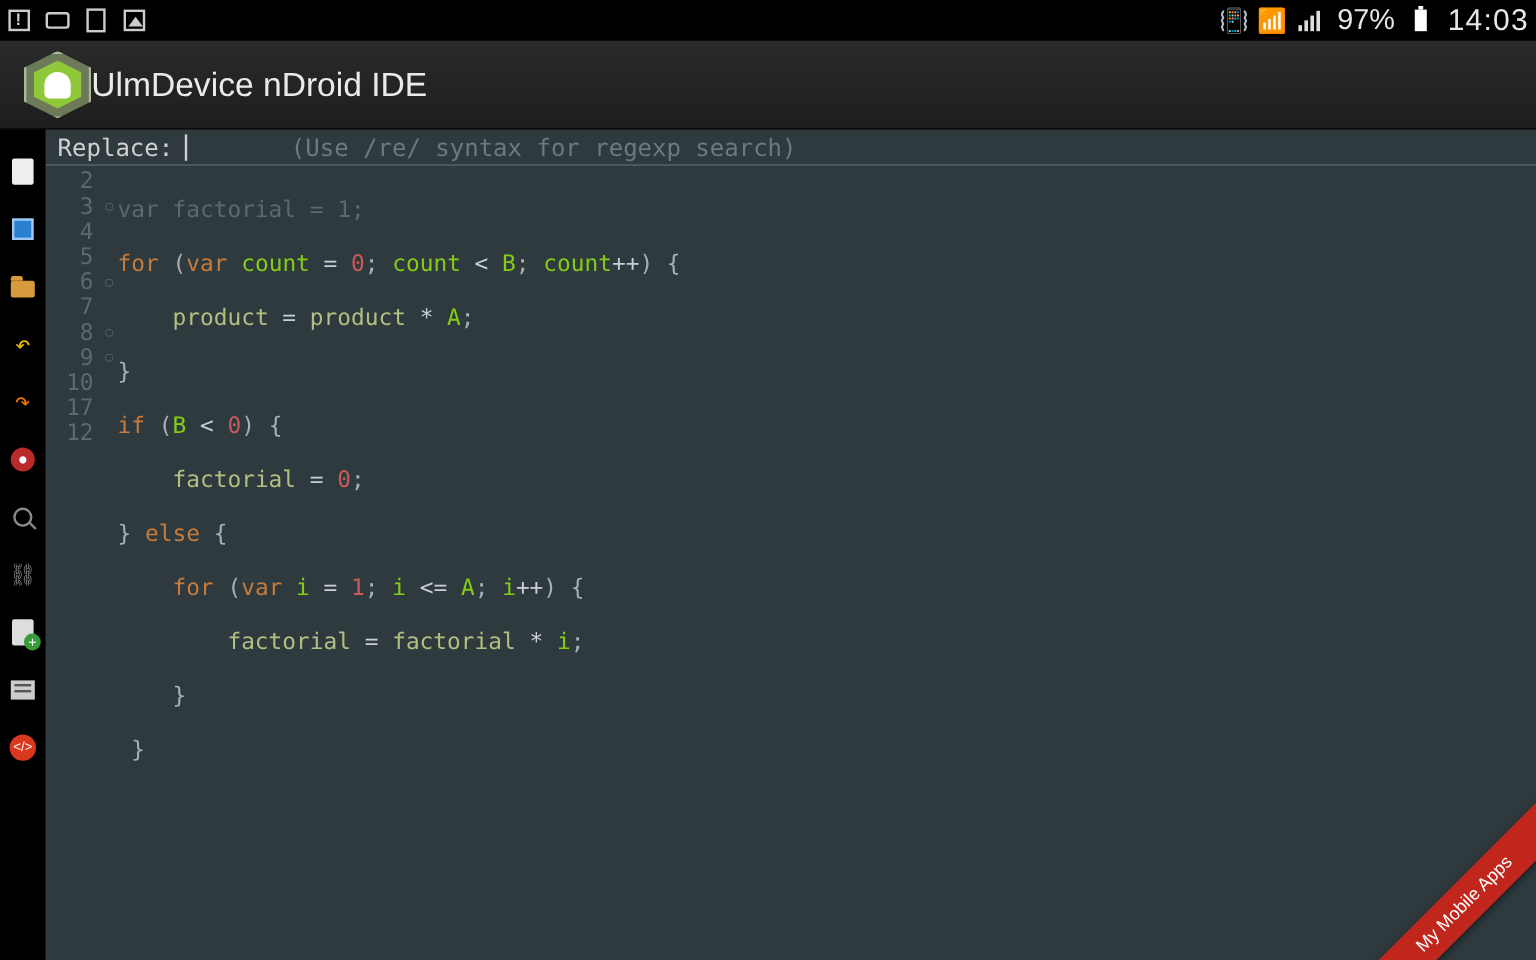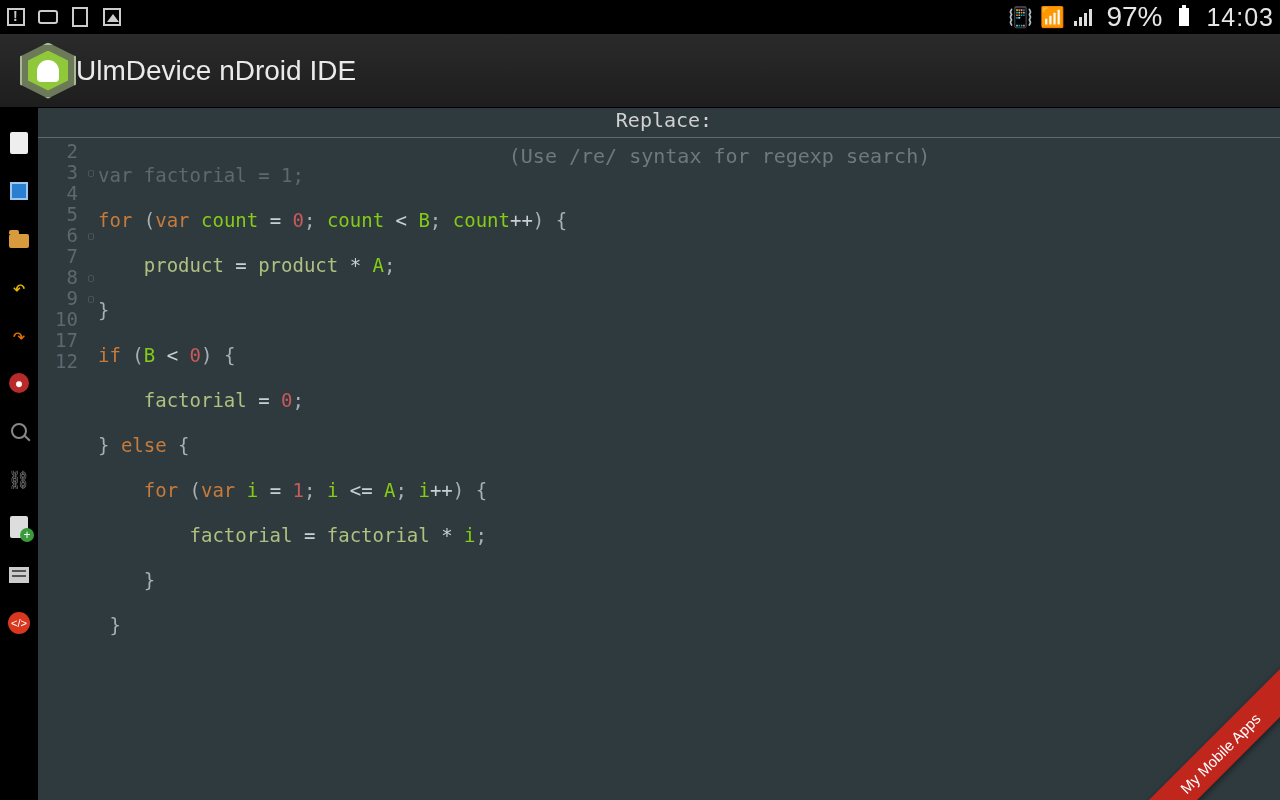--- a/index.html
+++ b/index.html
@@ -4,21 +4,21 @@
 <style>
   * { margin:0; padding:0; box-sizing:border-box; }
   html,body { width:1280px; height:800px; background:#000; font-family:"DejaVu Sans Mono","Consolas",monospace; overflow:hidden; }
   .screen { width:1280px; height:800px; background:#1a1a1a; position:relative; }
 
   
   .statusbar { height:34px; background:#000; color:#e6e6e6; display:flex; align-items:center; justify-content:space-between; padding:0 6px; font-family:sans-serif; }
   .statusbar .left, .statusbar .right { display:flex; align-items:center; gap:12px; }
   .statusbar .icon { width:20px; height:20px; display:flex; align-items:center; justify-content:center; }
   .statusbar .time { font-size:25px; letter-spacing:1px; }
-  .statusbar .batt { font-size:28px; }
+  .statusbar .batt { font-size:24px; }
   .sb-box { width:18px; height:18px; border:2px solid #ccc; position:relative; }
   .sb-box::after { content:"!"; position:absolute; left:4px; top:-2px; font-size:14px; color:#ccc; font-weight:bold;}
   .sb-notif2 { width:22px; height:14px; border:2px solid #ccc; border-radius:3px; position:relative;}
   .sb-pic { width:18px; height:18px; border:2px solid #ccc; position:relative;}
   .sb-pic::after{content:"";position:absolute;left:2px;bottom:2px;border-left:6px solid transparent;border-right:6px solid transparent;border-bottom:8px solid #ccc;}
   .sb-doc { width:16px; height:20px; border:2px solid #ccc; position:relative;}
   .sig{position:relative;width:20px;height:18px;}
   .sig span{position:absolute;bottom:0;width:3px;background:#ddd;}
   .sig span:nth-child(1){left:0;height:5px;}
   .sig span:nth-child(2){left:5px;height:9px;}
@@ -50,23 +50,23 @@
   .t-binoc{color:#888;font-size:18px;}
   .t-add{width:18px;height:22px;background:#ddd;border-radius:2px;position:relative;}
   .t-add::after{content:"+";position:absolute;right:-6px;bottom:-4px;width:14px;height:14px;background:#3a9b3a;color:#fff;border-radius:50%;font-size:12px;line-height:14px;text-align:center;font-family:sans-serif;}
   .t-lines{width:20px;height:16px;background:#ccc;position:relative;}
   .t-lines::before,.t-lines::after{content:"";position:absolute;left:3px;right:3px;height:2px;background:#555;}
   .t-lines::before{top:3px;} .t-lines::after{top:8px;}
   .t-code{width:22px;height:22px;border-radius:50%;background:#d9381e;color:#fff;display:flex;align-items:center;justify-content:center;font-size:11px;font-family:sans-serif;}
 
   
   .main { position:absolute; left:38px; right:0; top:108px; bottom:0; background:#2f3a3f; }
-  .replace-bar{height:30px;display:flex;align-items:center;padding-left:10px;gap:6px;color:#d0d0d0;font-size:20px;border-bottom:1px solid #5d6a6f;flex-direction:column;}
+  .replace-bar{height:30px;display:flex;align-items:center;padding-left:10px;gap:6px;color:#d0d0d0;font-size:20px;border-bottom:1px solid #5d6a6f;}
   .replace-bar .cursor{display:inline-block;width:2px;height:22px;background:#ccc;margin-left:4px;}
-  .replace-bar .hint{color:#6a7a7f;margin-left:111px;}
+  .replace-bar .hint{color:#6a7a7f;margin-left:80px;}
   .editor{position:absolute;left:0;right:0;top:30px;bottom:0;overflow:hidden;font-size:19px;line-height:21px;}
   .gutter{position:absolute;left:0;top:0;width:46px;text-align:right;color:#5a6a70;padding-top:3px;}
   .gutter div{height:21px;padding-right:6px;}
   .fold{position:absolute;left:46px;top:0;width:14px;color:#5a6a70;padding-top:3px;}
   .fold div{height:21px;font-size:10px;line-height:21px;text-align:center;}
   .code{position:absolute;left:60px;right:0;top:3px;white-space:pre;color:#c8d0d4;}
   .code .line{height:21px;margin-top:24px;}
   .kw{color:#c77b3a;} 
   .num{color:#c85a5a;}
   .var1{color:#84cc16;}  

